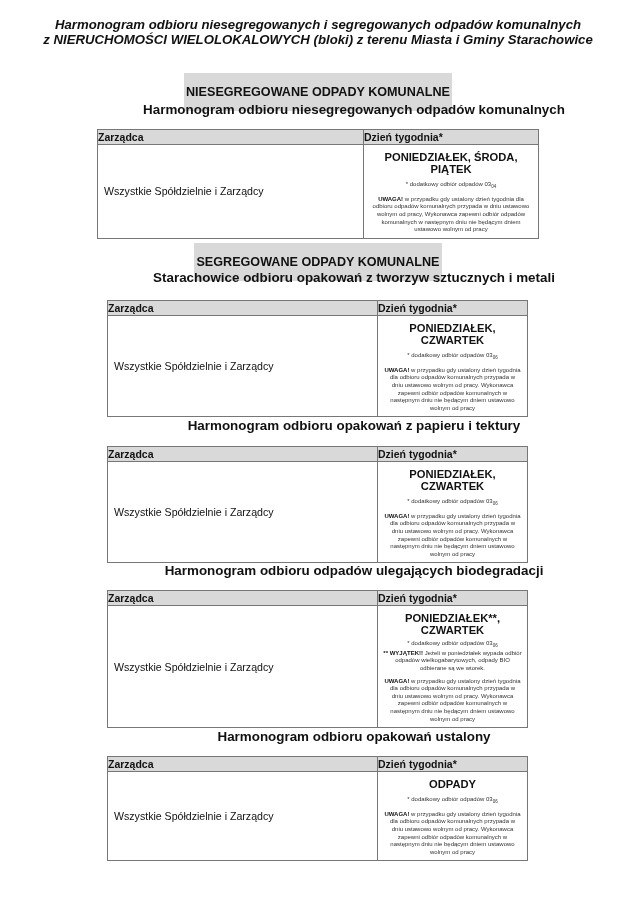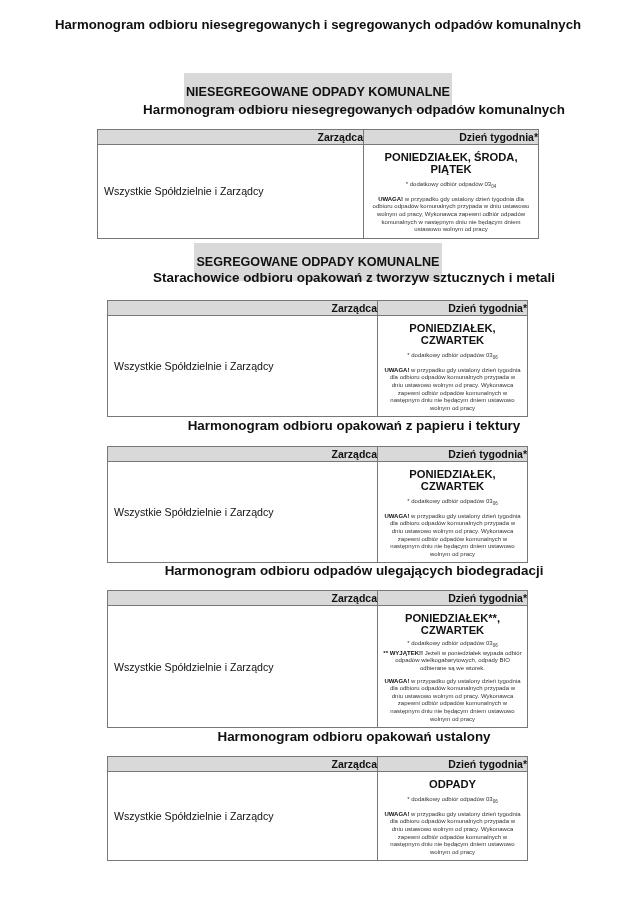--- a/index.html
+++ b/index.html
@@ -1,37 +1,38 @@
 <!DOCTYPE html>
 <html><head>
 <meta charset="utf-8">
 <style>
   html, body { margin:0; padding:0; background:#ffffff; }
   body { width:636px; height:900px; position:relative; font-family:"Liberation Sans", sans-serif; color:#111; overflow:hidden; }
-  .title { position:absolute; left:0; width:636px; top:17px; text-align:center; font-weight:bold; font-size:13.2px; line-height:15px; }
+  .title { position:absolute; left:0; width:636px; top:17px; text-align:center; font-weight:bold; font-size:13.2px; line-height:15px;font-style:italic; }
   .section-heading { position:absolute; left:0; width:636px; text-align:center; }
   .section-heading span { background:#d9d9d9; font-weight:bold; font-size:12.6px; padding:12px 2px; line-height:15px; }
   .subtitle { position:absolute; left:0; width:636px; text-align:center; font-weight:bold; font-size:13.4px; line-height:16px;padding-left:36px; }
   table.sched { position:absolute; border-collapse:collapse; border:1.5px solid #777; }
-  table.sched th { background:#d9d9d9; font-weight:bold; font-size:10.5px; height:14px; padding:0; border:1px solid #777; text-align:right; }
+  table.sched th { background:#d9d9d9; font-weight:bold; font-size:10.5px; height:14px; padding:0; border:1px solid #777; text-align:left; }
   table.sched td { border:1px solid #777; vertical-align:middle; padding:0; }
   td.manager { font-weight:normal; font-size:10.6px; padding-left:6px !important; }
   td.days { text-align:center; }
   .days-main { font-weight:bold; font-size:11.2px; margin-top:6px; margin-bottom:6px; }
   .note { font-size:6px; line-height:7.6px; color:#333; }
   .note sub { font-size:4.5px; }
   .warn { font-size:6px; line-height:7.6px; color:#333; margin-top:5px; padding:0 6px 4px 6px; }
   .warn b, .exc b { color:#111; }
   .exc { font-size:6px; line-height:7.6px; color:#333; padding:0 4px; }
 </style>
 </head>
 <body>
 
 <div class="title">
   <div>Harmonogram odbioru niesegregowanych i segregowanych odpadów komunalnych</div>
+  <div>z NIERUCHOMOŚCI WIELOLOKALOWYCH (bloki) z terenu Miasta i Gminy Starachowice</div>
 </div>
 
 <div class="section-heading" style="top:82px;">
   <span>NIESEGREGOWANE ODPADY KOMUNALNE</span>
 </div>
 <div class="subtitle" style="top:102px;">Harmonogram odbioru niesegregowanych odpadów komunalnych</div>
 
 <table class="sched" style="left:97px; top:129px; width:442px; height:104px;">
   <tbody>
       <tr>

